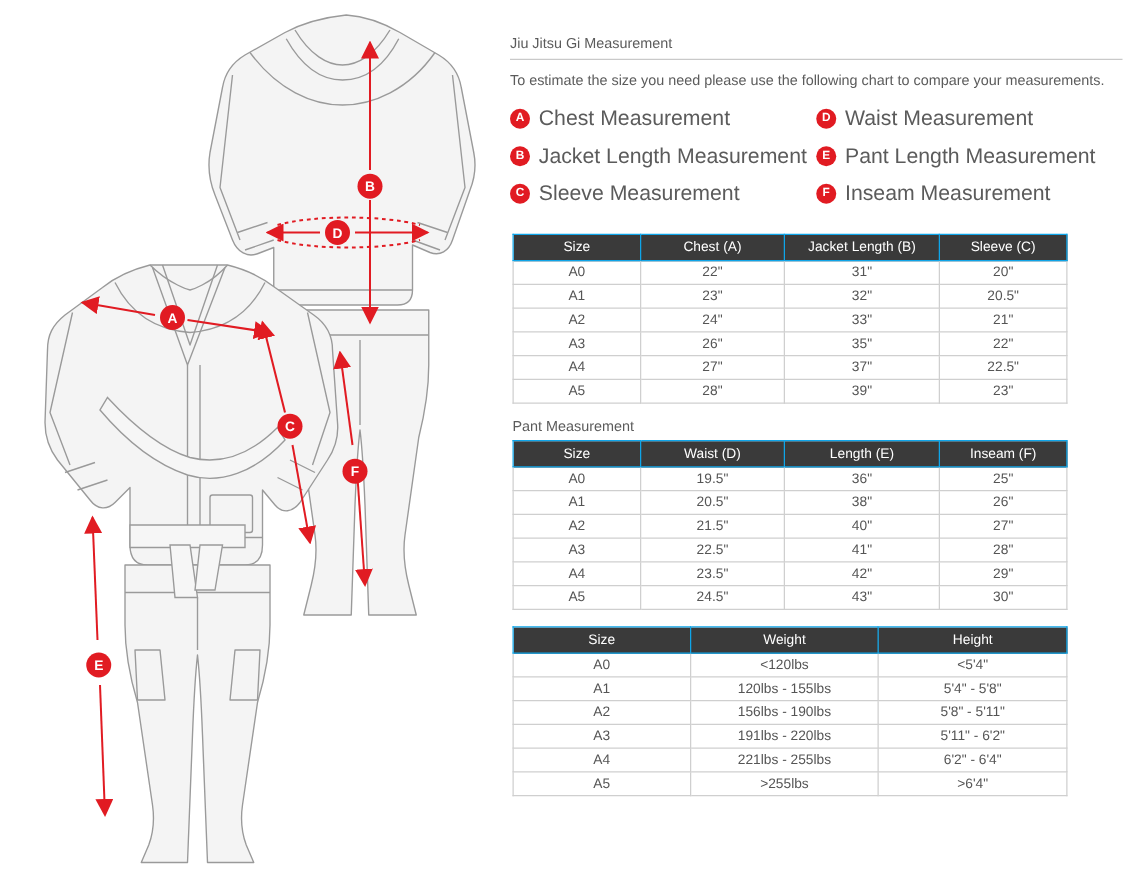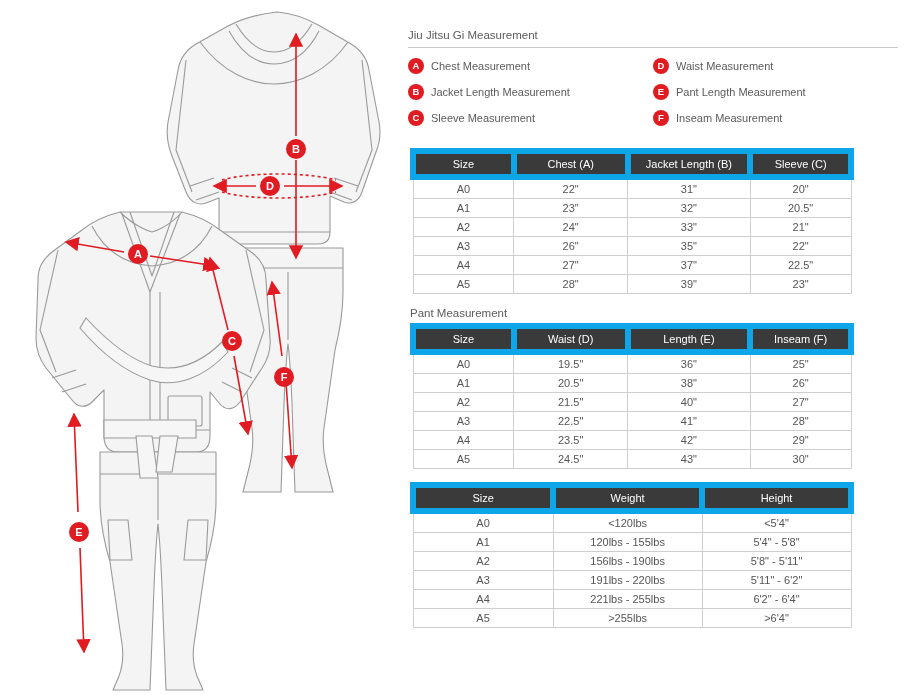--- a/index.html
+++ b/index.html
@@ -68,21 +68,21 @@
     background: #e11b22;
     color: #fff;
     font-size: 9.5px;
     line-height: 16px;
     text-align: center;
     margin-right: 7px;
     flex: 0 0 16px;
     font-weight: bold;
   }
   .legend-label {
-    font-size: 11px;
+    font-size: 17px;
     color: #5b5b5b;
   }
   .note {
     font-size: 11.5px;
     line-height: 15px;
     color: #5b5b5b;
     margin: 0 0 12px 0;
   }
   .table-caption {
     font-size: 11.5px;
@@ -95,21 +95,21 @@
     margin-bottom: 13px;
     table-layout: fixed;
   }
   table th {
     background: #3a3a3a;
     color: #ffffff;
     font-weight: normal;
     font-size: 11px;
     padding: 4px 2px;
     text-align: center;
-    border: 6px solid #0ea5e9;
+    border: 1px solid #0ea5e9;
   }
   table td {
     border: 1px solid #cfcfcf;
     font-size: 11px;
     padding: 3px 2px;
     text-align: center;
     color: #555;
   }
   #tbl-size-rec { width: 444px; margin-left: 2px; }
   #tbl-jacket, #tbl-pant { width: 444px; margin-left: 2px; }
@@ -251,20 +251,21 @@
         <text x="284" y="381" font-family="Liberation Sans, sans-serif" font-size="11" font-weight="bold" fill="#fff" text-anchor="middle">F</text>
       </g>
     </svg>
   </div>
 
   <div id="info">
 
     <h1 class="section-title">Jiu Jitsu Gi Measurement</h1>
     <div class="hr"></div>
 
+    <p class="intro">To estimate the size you need please use the following chart to compare your measurements.</p>
 
     <div class="legend">
       <div class="legend-item">
         <span class="badge">A</span>
         <span class="legend-label">Chest Measurement</span>
       </div>
       <div class="legend-item">
         <span class="badge">D</span>
         <span class="legend-label">Waist Measurement</span>
       </div>

